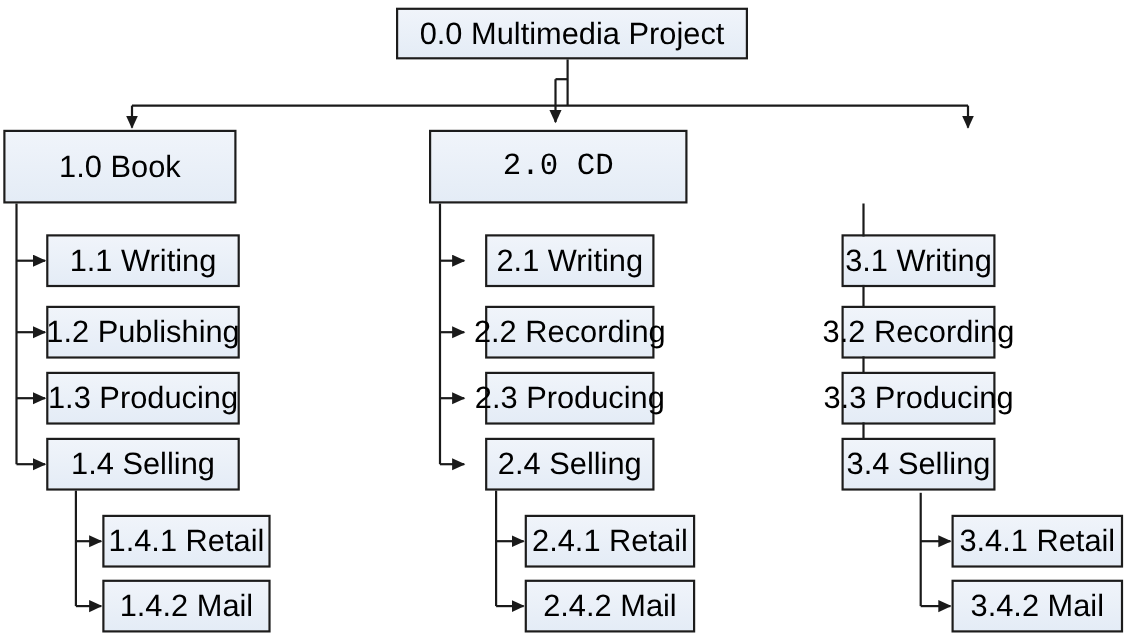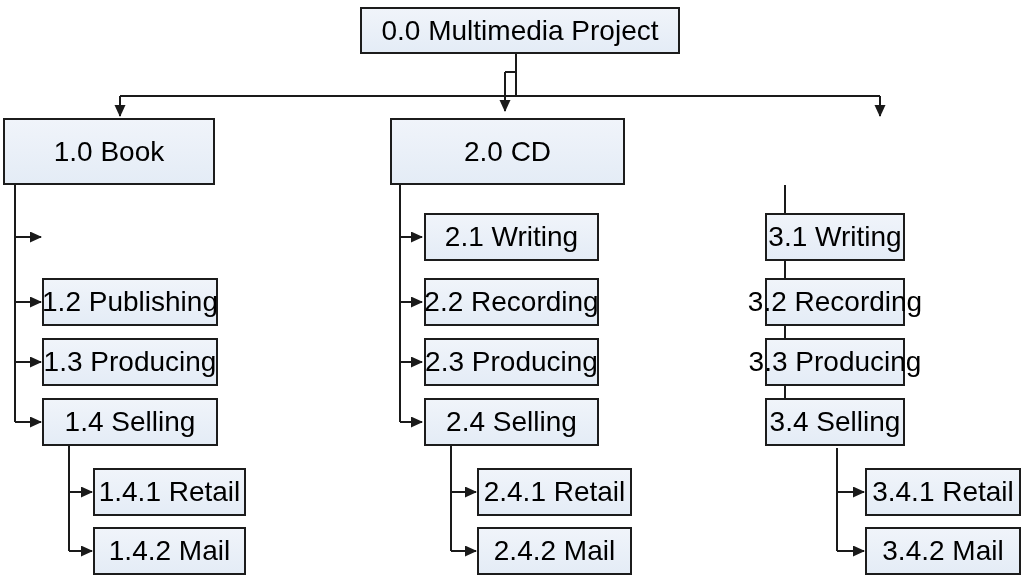--- a/index.html
+++ b/index.html
@@ -15,25 +15,25 @@
     box-sizing:border-box;
     background:linear-gradient(180deg,var(--fill-top,#f0f4fa) 0%,var(--fill-bottom,#e4ecf6) 100%);
     border:2px solid var(--node-border,#1c1c1c);
     display:flex;align-items:center;justify-content:center;
     font-size:28px;color:var(--text,#000);
     white-space:nowrap;
   }
   .lvl0{left:360px;top:7px;width:320px;height:47px;}
   .lvl1{height:67px;top:118px;}
   #node-1-0{left:3px;width:212px;}
-  #node-2-0{left:390px;width:235px;}
+  #node-2-0{left:390px;width:235px;font-family:Liberation Mono, monospace;}
   #node-3-0{left:764px;width:234px;}
   .task{height:48px;}
   .col1{left:42px;width:176px;}
-  .col2{left:424px;width:175px;}
+  .col2{left:441px;width:154px;}
   .col3{left:765px;width:140px;}
   .sub1{left:93px;width:153px;}
   .sub2{left:477px;width:155px;}
   .sub3{left:865px;width:156px;}
   .row1{top:213px;} .row2{top:278px;} .row3{top:338px;} .row4{top:398px;}
   .srow1{top:468px;} .srow2{top:527px;}
   #connectors{position:absolute;left:0;top:0;pointer-events:none;}
   #connectors path.ln{stroke:var(--connector,#1a1a1a);stroke-width:2;fill:none;}
   #connectors marker path{fill:var(--connector,#1a1a1a);stroke:none;}
 </style>
@@ -85,20 +85,21 @@
     <path class="ln" d="M451,551 H476" marker-end="url(#arr)"></path>
     <path class="ln" d="M837,492 H864" marker-end="url(#arr)"></path>
     <path class="ln" d="M837,551 H864" marker-end="url(#arr)"></path>
   </svg>
 
   <div class="node lvl0" id="node-0-0">0.0 Multimedia Project</div>
 
   <div class="node lvl1" id="node-1-0">1.0 Book</div>
   <div class="node lvl1" id="node-2-0">2.0 CD</div>
 
+  <div class="node task col1 row1">1.1 Writing</div>
   <div class="node task col1 row2">1.2 Publishing</div>
   <div class="node task col1 row3">1.3 Producing</div>
   <div class="node task col1 row4">1.4 Selling</div>
   <div class="node task sub1 srow1">1.4.1 Retail</div>
   <div class="node task sub1 srow2">1.4.2 Mail</div>
 
   <div class="node task col2 row1">2.1 Writing</div>
   <div class="node task col2 row2">2.2 Recording</div>
   <div class="node task col2 row3">2.3 Producing</div>
   <div class="node task col2 row4">2.4 Selling</div>

